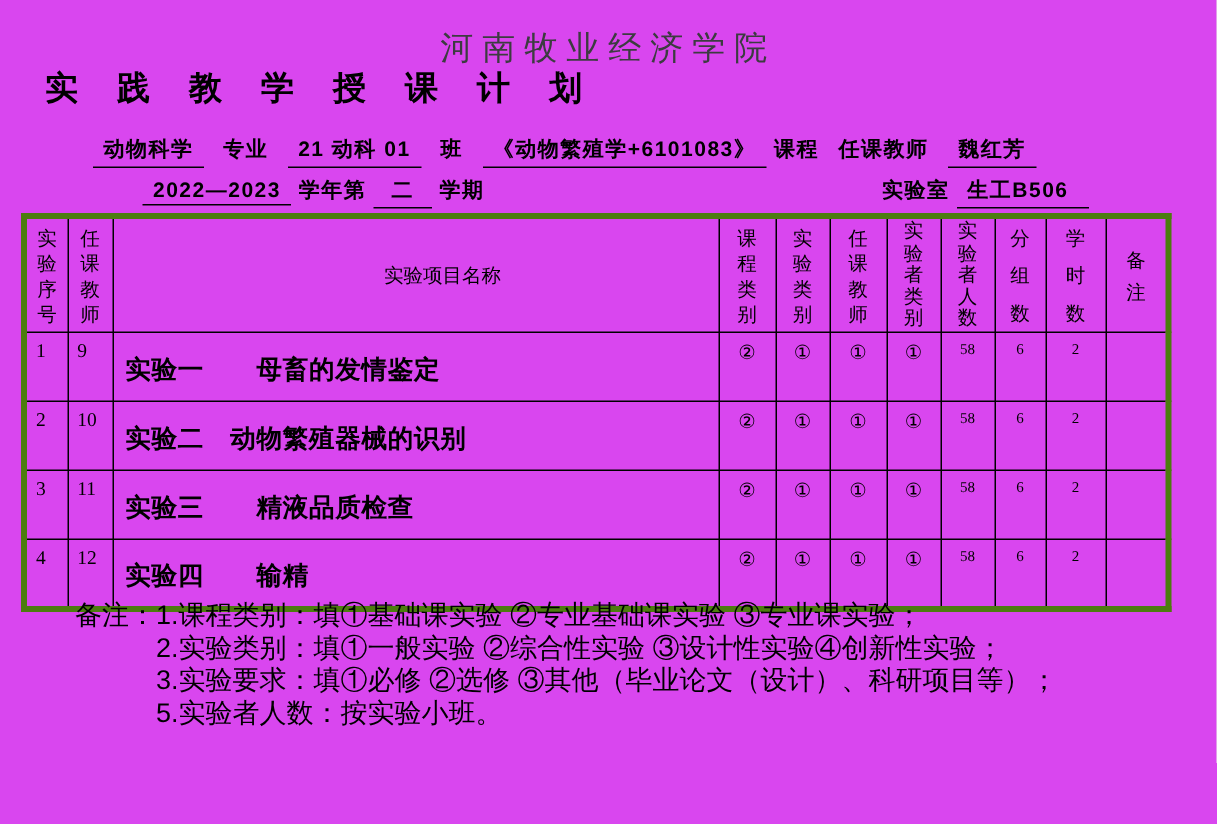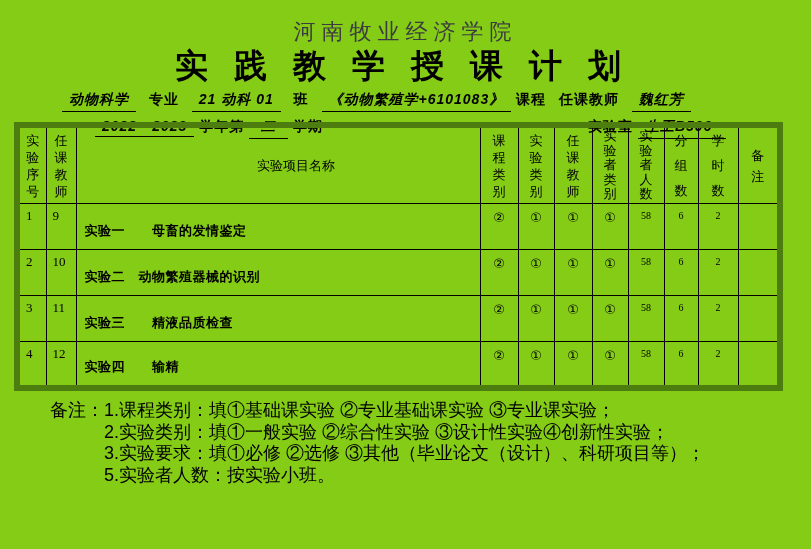--- a/index.html
+++ b/index.html
@@ -1,60 +1,60 @@
 <!DOCTYPE html>
 <html><head>
 <meta charset="utf-8">
 <style>
   * { margin: 0; padding: 0; box-sizing: border-box; }
   html, body { background: #e8e8e8; }
   .page {
-    position: relative; width: 811px; height: 549px; background: #84cc16;
+    position: relative; width: 811px; height: 549px; background: #d946ef;
     font-family: "Liberation Sans", sans-serif; color: #000; overflow: hidden;
   }
   .school-title {
     position: absolute; top: 17px; left: 0; width: 100%;
     text-align: center; font-family: "Liberation Serif", serif;
     font-size: 22px; letter-spacing: 6px; color: #3c3c40; font-weight: 400;
   }
   .page-title {
     position: absolute; top: 44px; left: 0; width: 100%;
-    text-align: center; font-weight: bold; font-size: 33px;
-    letter-spacing: 26px; padding-left: 11px; color: #000;
+    font-weight: bold; font-size: 22px;
+    letter-spacing: 26px; padding-left: 30px; color: #000;
   }
   .info-line { position: absolute; font-size: 14px; font-weight: bold; letter-spacing: 1px; white-space: nowrap; }
   .info-line .seg { display: inline-block; }
-  .u { border-bottom: 1px solid #000; padding: 0 7px 2px 7px; font-style: italic; }
+  .u { border-bottom: 1px solid #000; padding: 0 7px 2px 7px; }
   .gap { display: inline-block; width: 8px; }
   .line1 { top: 91px; left: 62px; }
   .line2a { top: 118px; left: 95px; }
   .line2b { top: 118px; left: 398px; }
   .line2c { top: 118px; left: 588px; }
 
   table.plan {
-    position: absolute; top: 122px; left: 14px;
+    position: absolute; top: 142px; left: 14px;
     border-collapse: collapse; table-layout: fixed; width: 763px;
-    border: 6px solid #4d7c0f;
+    border: 4px solid #4d7c0f;
   }
   table.plan th, table.plan td { border: 1px solid #000; overflow: hidden; }
   tr.head-row { height: 75px; }
   tr.body-row { height: 46px; }
   th { font-weight: normal; font-family: "Liberation Serif", serif; font-size: 13px; vertical-align: middle; }
   .vtext { margin: 0 auto; width: 15px; word-break: break-all; text-align: center; }
   .v4 { line-height: 17px; }
   .v5 { line-height: 14.5px; }
   .v3 { line-height: 25px; }
   .v2 { line-height: 21px; }
   td.c-num {
     font-family: "Liberation Serif", serif; font-size: 13px;
     text-align: left; vertical-align: top; padding: 4px 0 0 6px;
   }
   td.c-name {
     vertical-align: bottom; text-align: left; padding: 0 0 9px 8px;
-    font-weight: bold; font-size: 13px; letter-spacing: 0.5px; white-space: pre;
+    font-weight: bold; font-size: 17px; letter-spacing: 0.5px; white-space: pre;
   }
   td.c-circ {
     font-family: "DejaVu Sans", sans-serif; font-size: 13px;
     text-align: center; vertical-align: top; padding-top: 6px;
   }
   td.c-val {
     font-family: "Liberation Serif", serif; font-size: 10px;
     text-align: center; vertical-align: top; padding-top: 6px;
   }
   .notes {

